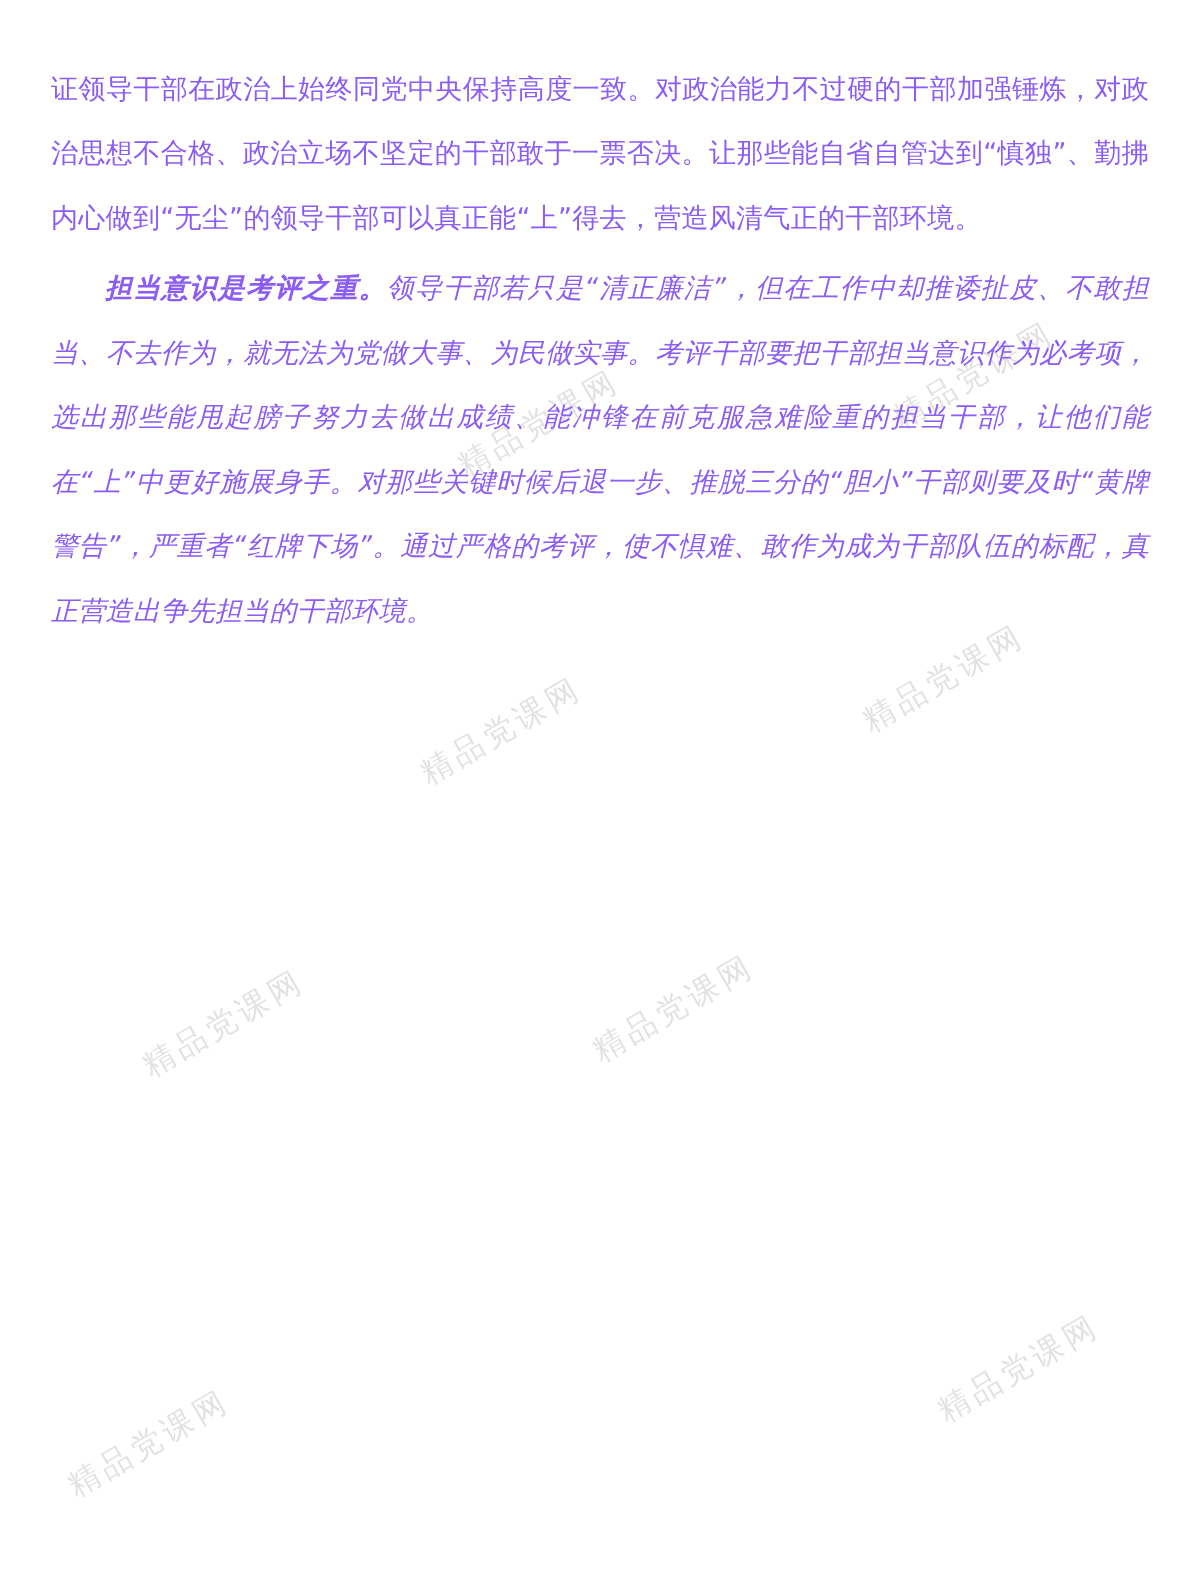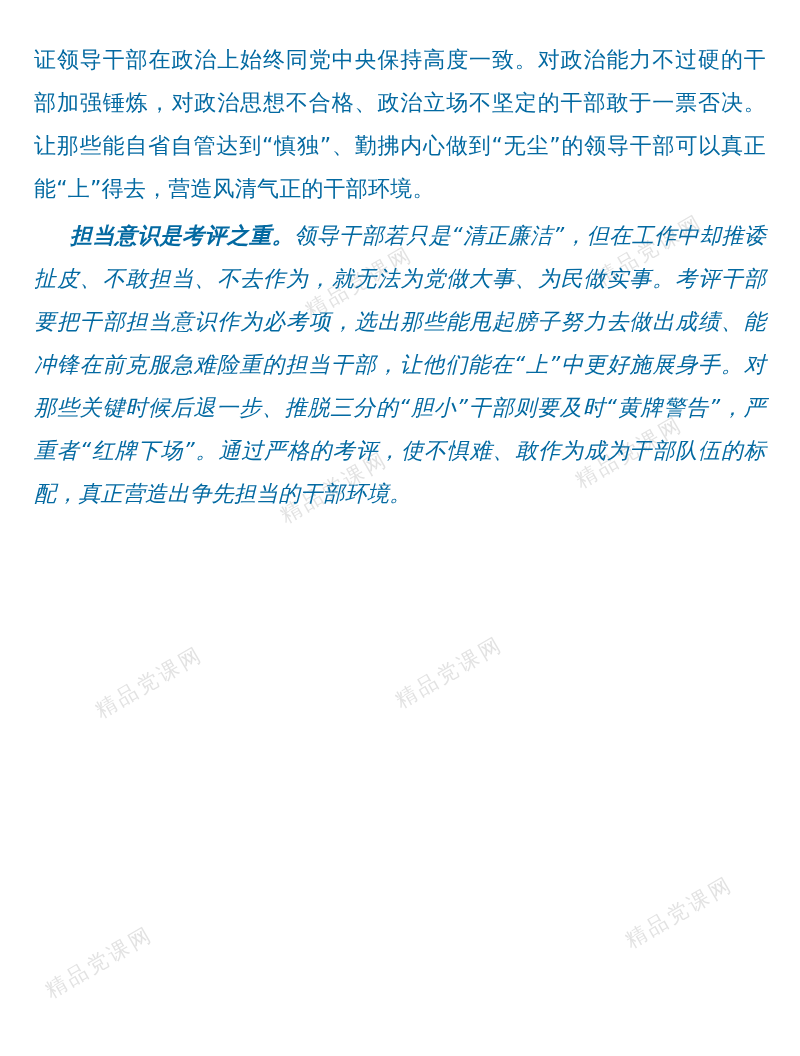--- a/index.html
+++ b/index.html
@@ -22,26 +22,26 @@
     box-sizing: border-box;
     padding: 38px 34px 0 34px;
     overflow: hidden;
   }
   .doc-body {
     position: relative;
     z-index: 2;
   }
   p.para {
     margin: 0 0 4px 0;
-    font-size: 22px;
+    font-size: 18px;
     line-height: 43px;
     text-align: justify;
     text-justify: inter-ideograph;
     letter-spacing: 0.2px;
-    color: #0369a1;
+    color: #8b5cf6;
   }
   p.indent {
     text-indent: 36px;
     font-style: italic;
   }
   .lead {
     font-weight: bold;
   }
   
   .wm-layer {

